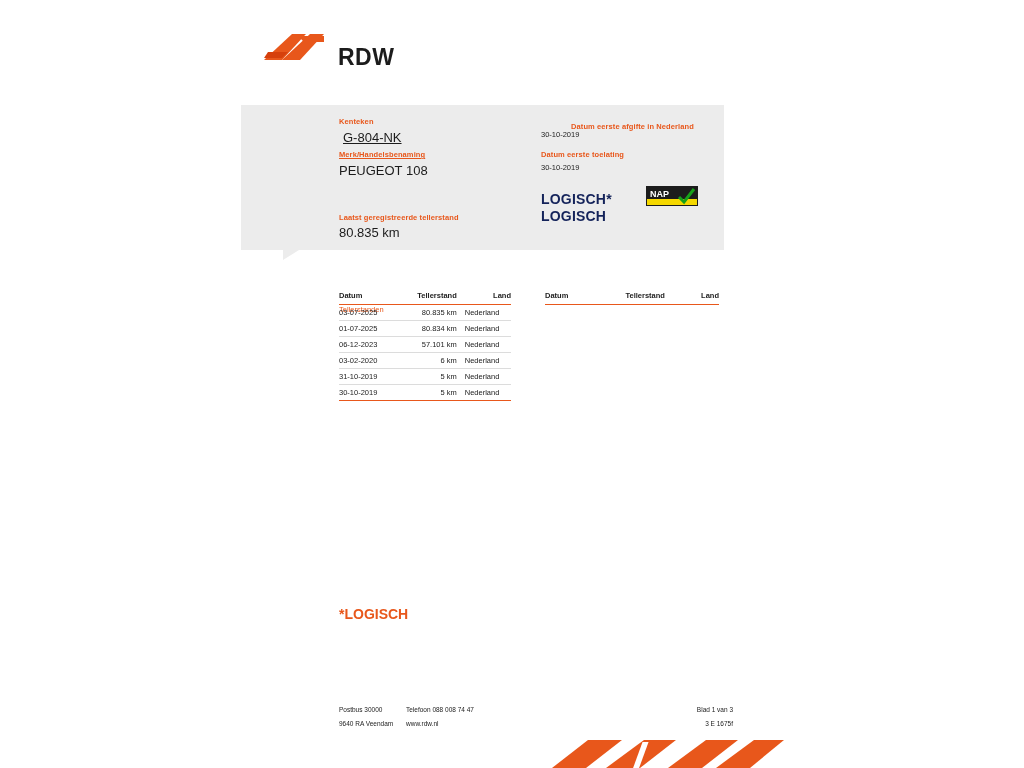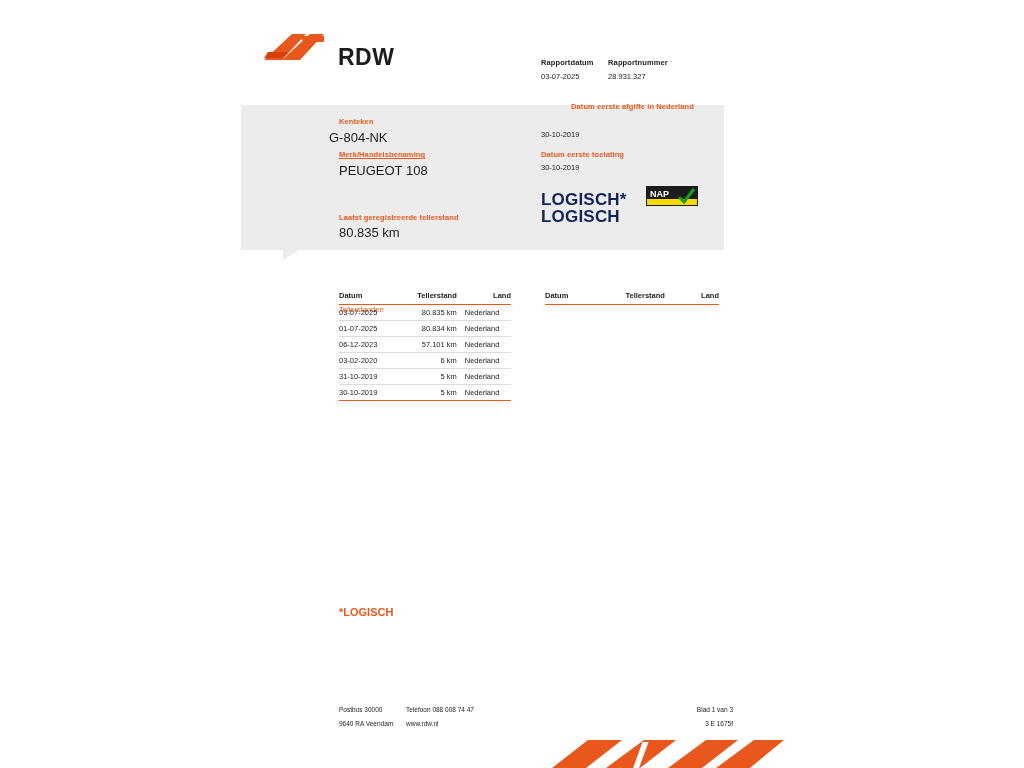--- a/index.html
+++ b/index.html
@@ -114,21 +114,21 @@
   .panel-value-small {
     position: absolute;
     font-size: 7.5px;
     color: #1c1c1c;
     white-space: nowrap;
   }
   .verdict {
     position: absolute;
     left: 541px;
     top: 191px;
-    font-size: 17px;
+    font-size: 14px;
     font-weight: bold;
     color: #14235a;
     line-height: 17px;
     letter-spacing: 0.2px;
   }
   .nap-badge {
     position: absolute;
     left: 646px;
     top: 186px;
     width: 52px;
@@ -174,21 +174,21 @@
   .col-country { width: 48px; text-align: left; }
   .tbl th.col-mileage { text-align: right; padding-right: 8px; margin-top: 43px; }
   .tbl th.col-country { text-align: right; }
   .tbl.right th { border-bottom: 1px solid #e8571b; }
 
   
   .note-title {
     position: absolute;
     left: 339px;
     top: 606px;
-    font-size: 11px;
+    font-size: 14px;
     font-weight: bold;
     color: #e8571b;
   }
   .note-title .star { font-weight: bold; }
   .note-body {
     position: absolute;
     left: 339px;
     top: 622px;
     width: 392px;
     font-size: 7.5px;
@@ -237,44 +237,34 @@
         <path d="M2 30 L30 4 L44 4 L20 30 Z" fill="#e8571b"></path>
         <path d="M20 30 L48 4 L62 4 L38 30 Z" fill="#e8571b"></path>
         <path d="M36 6 L62 6 L62 12 L42 12 Z" fill="#e8571b"></path>
         <path d="M6 22 L26 22 L20 28 L2 28 Z" fill="#d6400c"></path>
       </svg>
     </span>
     <span class="logo-text">RDW</span>
   </div>
 
 
-  <div class="meta-row">
-    <div class="meta-col first">
-      <div class="meta-label">Rapportdatum</div>
-      <div class="meta-value">03-07-2025</div>
-    </div>
-    <div class="meta-col">
-      <div class="meta-label">Rapportnummer</div>
-      <div class="meta-value">28.931.327</div>
-    </div>
-  </div>
 
   <div class="summary-panel"></div>
   <div class="summary-notch"></div>
 
   <div class="panel-label" style="left:339px; top:117px;">Kenteken</div>
-  <div class="panel-value-big" style="left:329px; top:130px;">G-804-NK</div>
+  <div class="panel-value-big" style="left:343px; top:130px;text-decoration:underline;">G-804-NK</div>
 
   <div class="panel-label" style="left:339px; top:150px;text-decoration:underline;">Merk/Handelsbenaming</div>
   <div class="panel-value-big" style="left:339px; top:163px;">PEUGEOT 108</div>
 
   <div class="panel-label" style="left:339px; top:213px;">Laatst geregistreerde tellerstand</div>
   <div class="panel-value-big" style="left:339px; top:225px;">80.835 km</div>
 
-  <div class="panel-label" style="left:541px; top:102px;padding-left:30px;">Datum eerste afgifte in Nederland</div>
+  <div class="panel-label" style="left:541px; top:122px;padding-left:30px;">Datum eerste afgifte in Nederland</div>
   <div class="panel-value-small" style="left:541px; top:130px;">30-10-2019</div>
 
   <div class="panel-label" style="left:541px; top:150px;">Datum eerste toelating</div>
   <div class="panel-value-small" style="left:541px; top:163px;">30-10-2019</div>
 
   <div class="verdict">
     <div>LOGISCH*</div>
     <div>LOGISCH</div>
   </div>
 

